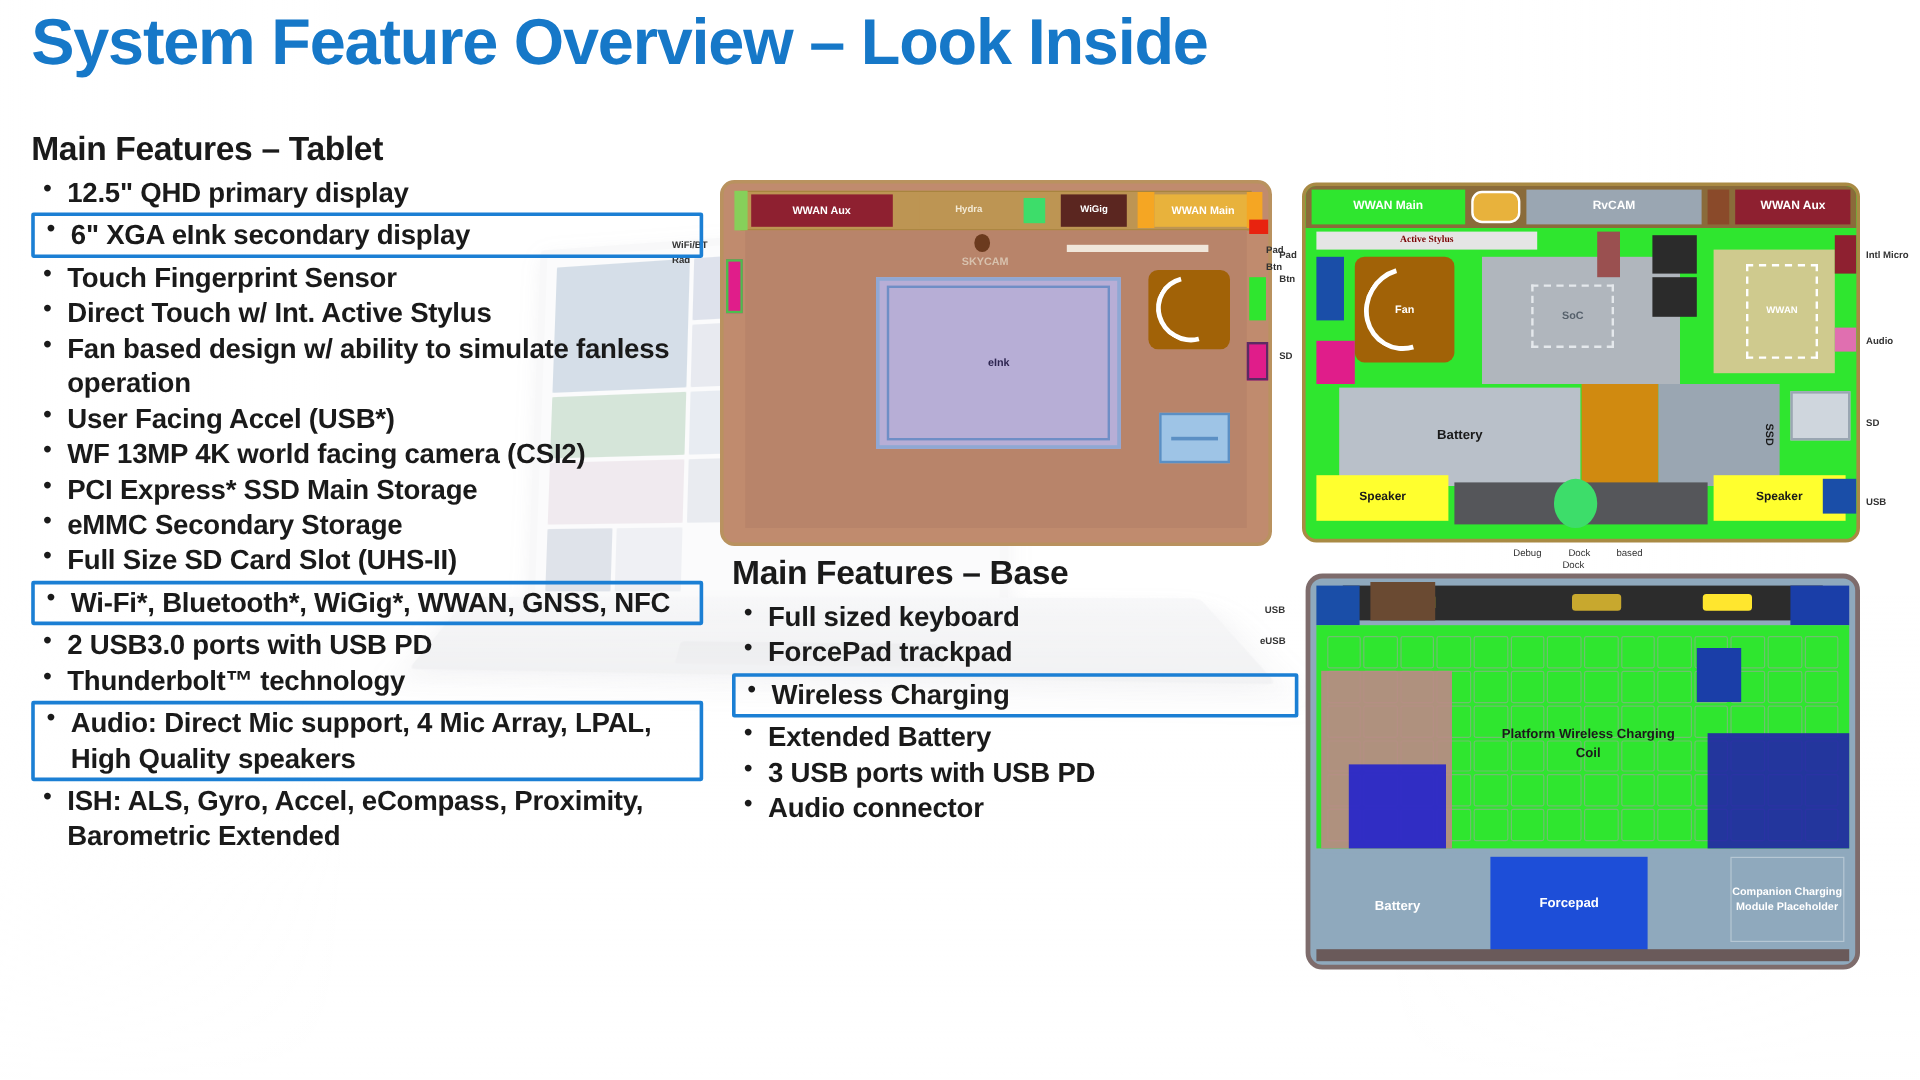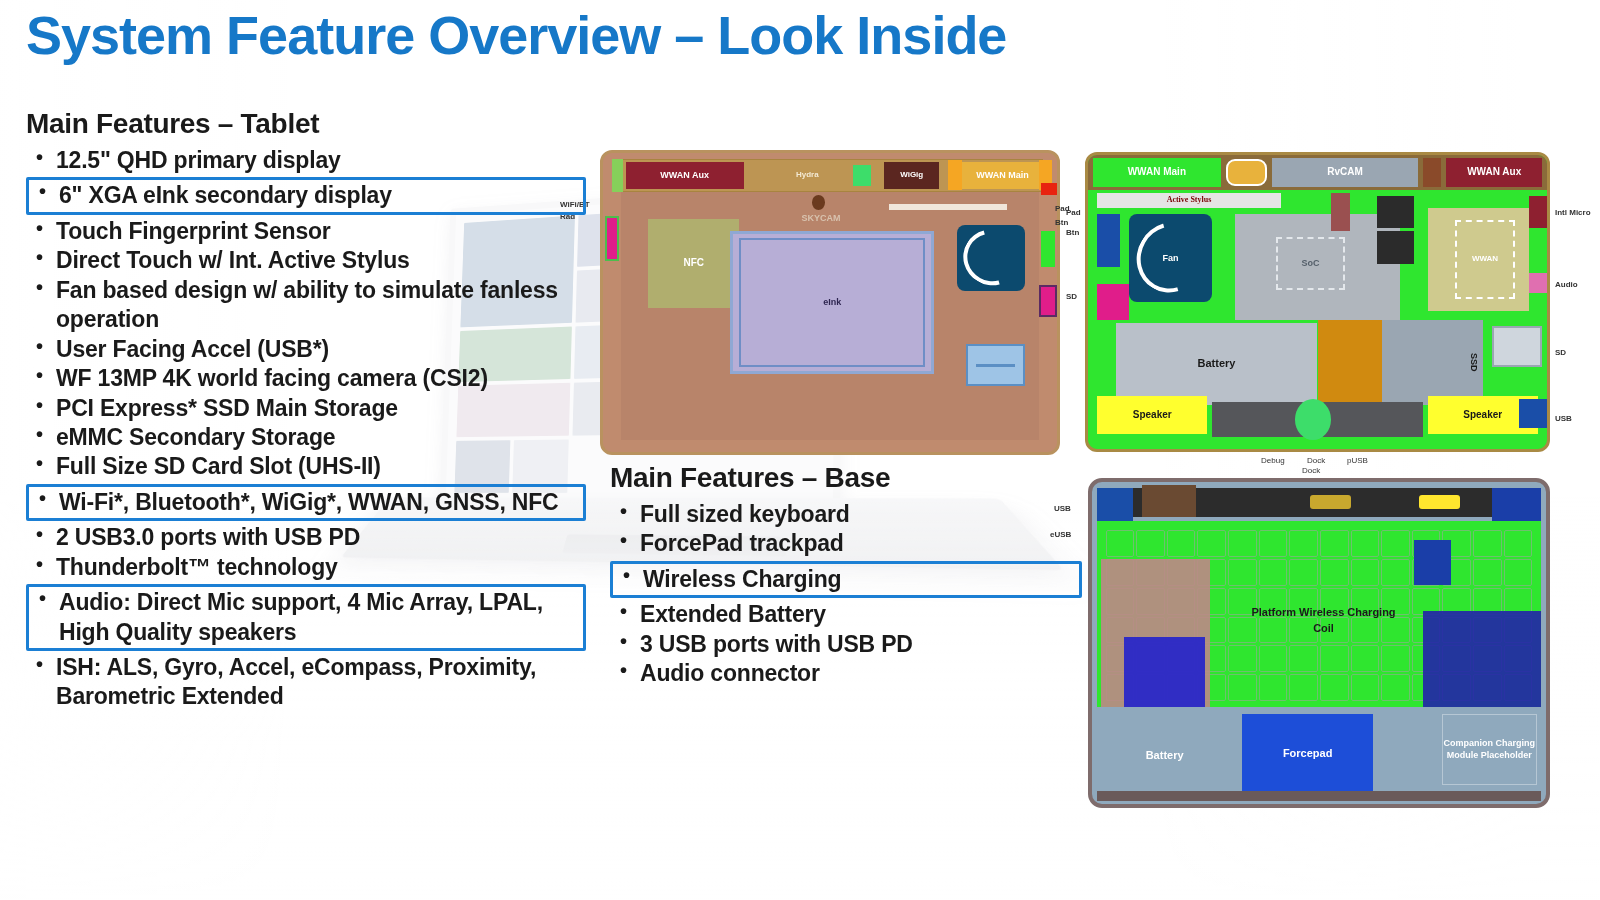--- a/index.html
+++ b/index.html
@@ -93,21 +93,21 @@
   #dia-internals{left:1085px;top:152px;width:465px;height:300px;}
   #internalsBoard{width:100%;height:100%;background:#2fe62f;border:3px solid #a98a44;border-radius:12px;}
 
   
   #dia-keyboard{left:1088px;top:478px;width:462px;height:330px;}
   #keyboardBoard{width:100%;height:100%;background:#8fa9bd;border:4px solid #7e6c6c;border-radius:14px;}
 
   .keygrid{position:absolute;display:grid;gap:2px;}
   .keygrid i{background:#2fe62f;border:1px solid #6fc06f;border-radius:2px;display:block;}
 
-  .fanicon{position:absolute;border-radius:8px;background:#0c4a6e;display:flex;align-items:center;justify-content:center;}
+  .fanicon{position:absolute;border-radius:8px;background:#a16207;display:flex;align-items:center;justify-content:center;}
   .fanicon span{color:#fff;font-size:9px;font-weight:bold;}
   .fanring{position:absolute;width:72%;height:72%;border:4px solid #fff;border-radius:50%;
            border-top-color:transparent;border-right-color:transparent;transform:rotate(30deg);}
 </style>
 </head>
 <body>
 
 <div id="watermark">
   <div class="wm-laptop">
     <div class="wm-screen">
@@ -179,21 +179,20 @@
     <div class="blk" style="left:36%;top:3%;width:18%;height:9%;background:#bd9553;color:#f3e9d3;font-size:8px;">Hydra</div>
     <div class="blk" style="left:55%;top:4%;width:4%;height:7%;background:#3ddd6a;"></div>
     <div class="blk" style="left:62%;top:3%;width:12%;height:9%;background:#5b2620;color:#fff;font-size:8px;">WiGig</div>
     <div class="blk" style="left:76%;top:2.5%;width:3%;height:10%;background:#f5a623;"></div>
     <div class="blk" style="left:79%;top:3%;width:18%;height:9%;background:#e8b23c;color:#fff;">WWAN Main</div>
     <div class="blk" style="left:96%;top:2.5%;width:3%;height:10%;background:#f5a623;"></div>
     <div class="blk" style="left:2%;top:2%;width:2.5%;height:11%;background:#86d05a;"></div>
 
     <div class="tab-inner" style="left:4%;top:13%;width:92%;height:83%;background:#b8846a;"></div>
 
-    <div class="blk" style="left:10%;top:22%;width:20%;height:30%;background:#b0ae6e;color:#fff;font-size:10px;">NFC</div>
 
     <div class="blk" style="left:46%;top:14%;width:3%;height:5%;background:#6b3a1e;border-radius:50%;"></div>
     <div class="blk" style="left:38%;top:19%;width:20%;height:6%;color:#d8c2ae;font-size:9px;background:transparent;">SKYCAM</div>
     <div class="blk" style="left:63%;top:17%;width:26%;height:2%;background:#f0e6da;"></div>
 
     <div class="blk" style="left:28%;top:26%;width:45%;height:48%;background:#b7aed6;border:3px solid #8fa8d4;"></div>
     <div class="blk" style="left:30%;top:28.5%;width:41%;height:43%;background:#b7aed6;border:2px solid #6f8ec6;color:#2d2550;font-size:9px;">eInk</div>
 
     <div class="fanicon" style="left:78%;top:24%;width:15%;height:22%;">
       <div class="fanring"></div>
@@ -263,21 +262,21 @@
 
   <div class="sidelbl" style="left:-30px;top:52px;">Pad</div>
   <div class="sidelbl" style="left:-30px;top:66px;">Btn</div>
   <div class="sidelbl" style="left:470px;top:56px;">Intl Micro</div>
   <div class="sidelbl" style="left:470px;top:128px;">Audio</div>
   <div class="sidelbl" style="left:470px;top:196px;">SD</div>
   <div class="sidelbl" style="left:470px;top:262px;">USB</div>
 
   <div class="undlbl" style="left:176px;top:304px;">Debug</div>
   <div class="undlbl" style="left:222px;top:304px;">Dock</div>
-  <div class="undlbl" style="left:262px;top:304px;">pUSB</div>
+  <div class="undlbl" style="left:262px;top:304px;">based</div>
 </div>
 
 <div class="diagram" id="dia-keyboard">
   <div class="undlbl" style="left:214px;top:-12px;">Dock</div>
   <div class="sidelbl" style="left:-34px;top:26px;">USB</div>
   <div class="sidelbl" style="left:-38px;top:52px;">eUSB</div>
 
   <div class="board" id="keyboardBoard">
 
     <div class="blk" style="left:6%;top:2%;width:88%;height:9%;background:#2c2c2c;"></div>

